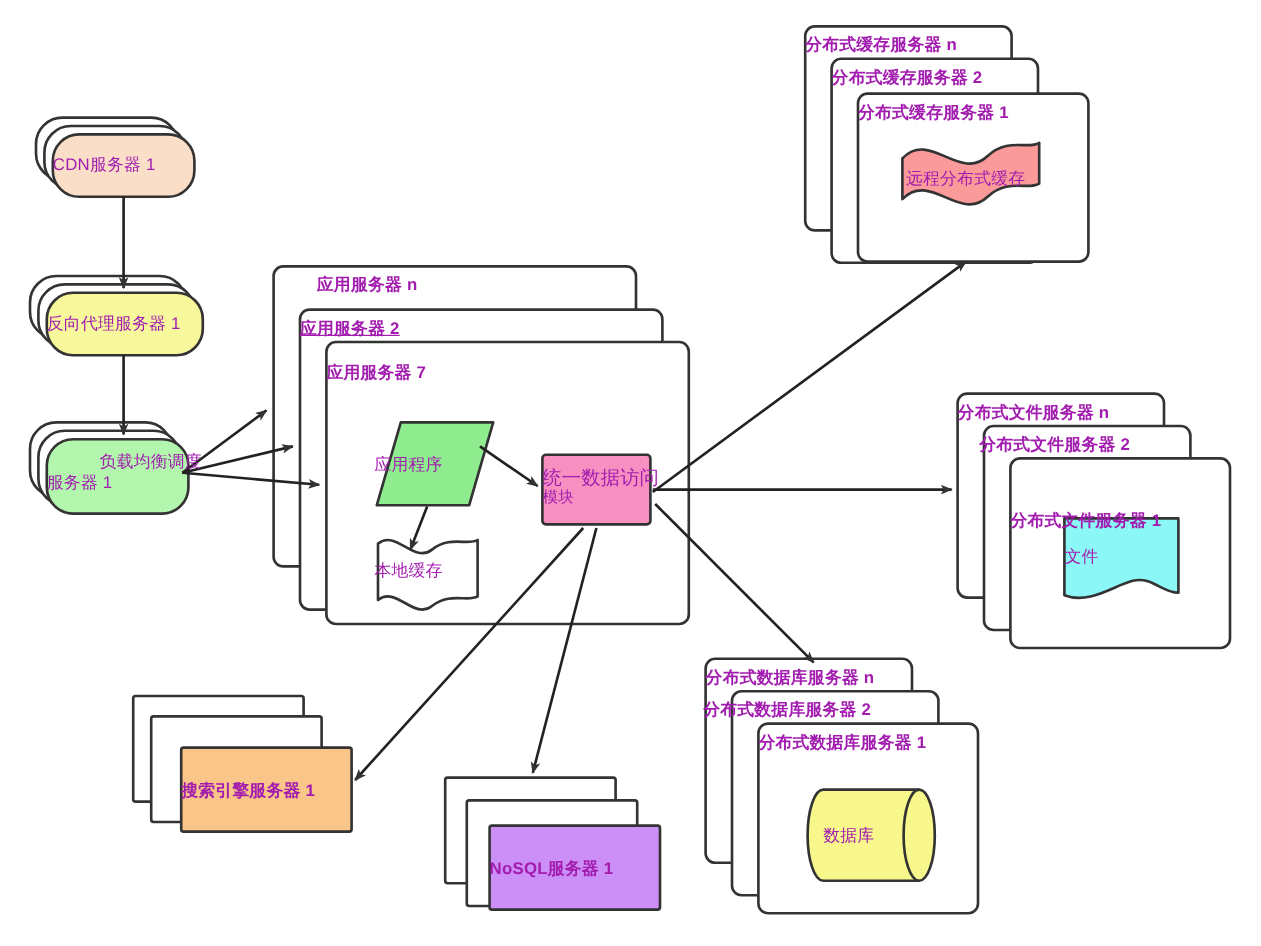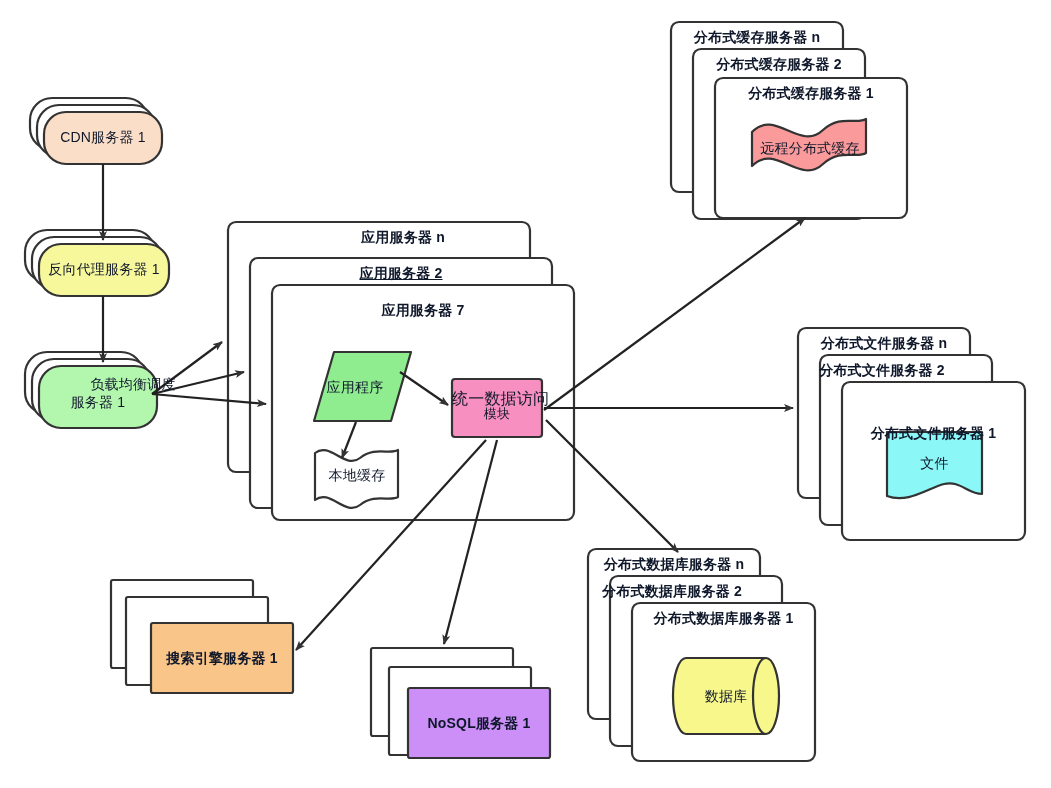--- a/index.html
+++ b/index.html
@@ -19,24 +19,23 @@
   }
   #diagram-svg {
     position: absolute;
     left: 0;
     top: 0;
     width: 1051px;
     height: 788px;
   }
   .lbl {
     position: absolute;
-    color: #0f172a;
+    color: #a21caf;
     font-size: 14px;
     line-height: 1.25;
-    text-align: center;
     white-space: pre;
     pointer-events: none;
     letter-spacing: 0.2px;
   }
   .lbl-card {
     font-weight: bold;
   }
   .lbl-node {
     font-weight: normal;
   }
@@ -165,39 +164,39 @@
     </g>
   </svg>
 
   <div class="lbl lbl-node" style="left:44px; top:129px; width:118px;">CDN服务器 1</div>
 
   <div class="lbl lbl-node" style="left:39px; top:261px; width:130px;">反向代理服务器 1</div>
 
   <div class="lbl lbl-node" style="left:39px; top:376px; width:100px;margin-left:44px;">负载均衡调度</div>
   <div class="lbl lbl-node" style="left:39px; top:394px; width:118px;">服务器 1</div>
 
-  <div class="lbl lbl-card" style="left:228px; top:229px; width:350px;">应用服务器 n</div>
+  <div class="lbl lbl-card" style="left:228px; top:229px; width:350px;padding-left:36px;">应用服务器 n</div>
   <div class="lbl lbl-card" style="left:250px; top:265px; width:302px;text-decoration:underline;">应用服务器 2</div>
   <div class="lbl lbl-card" style="left:272px; top:302px; width:302px;">应用服务器 7</div>
 
   <div class="lbl lbl-node" style="left:312px; top:379px; width:86px;">应用程序</div>
 
   <div class="lbl lbl-node" style="left:312px; top:467px; width:90px;">本地缓存</div>
 
   <div class="lbl lbl-node" style="left:452px; top:389px; width:90px; font-size:16px;">统一数据访问</div>
   <div class="lbl lbl-node" style="left:452px; top:406px; width:90px; font-size:13px;">模块</div>
 
   <div class="lbl lbl-card" style="left:671px; top:29px; width:172px;">分布式缓存服务器 n</div>
   <div class="lbl lbl-card" style="left:693px; top:56px; width:172px;">分布式缓存服务器 2</div>
   <div class="lbl lbl-card" style="left:715px; top:85px; width:192px;">分布式缓存服务器 1</div>
 
   <div class="lbl lbl-node" style="left:755px; top:140px; width:110px;">远程分布式缓存</div>
 
   <div class="lbl lbl-card" style="left:798px; top:335px; width:172px;">分布式文件服务器 n</div>
-  <div class="lbl lbl-card" style="left:784px; top:362px; width:196px;">分布式文件服务器 2</div>
+  <div class="lbl lbl-card" style="left:816px; top:362px; width:196px;">分布式文件服务器 2</div>
   <div class="lbl lbl-card" style="left:842px; top:389px; width:183px;margin-top:36px;">分布式文件服务器 1</div>
 
   <div class="lbl lbl-node" style="left:887px; top:455px; width:95px;">文件</div>
 
   <div class="lbl lbl-card" style="left:588px; top:556px; width:172px;">分布式数据库服务器 n</div>
   <div class="lbl lbl-card" style="left:586px; top:583px; width:172px;">分布式数据库服务器 2</div>
   <div class="lbl lbl-card" style="left:632px; top:610px; width:183px;">分布式数据库服务器 1</div>
 
   <div class="lbl lbl-node" style="left:686px; top:688px; width:80px;">数据库</div>
 

